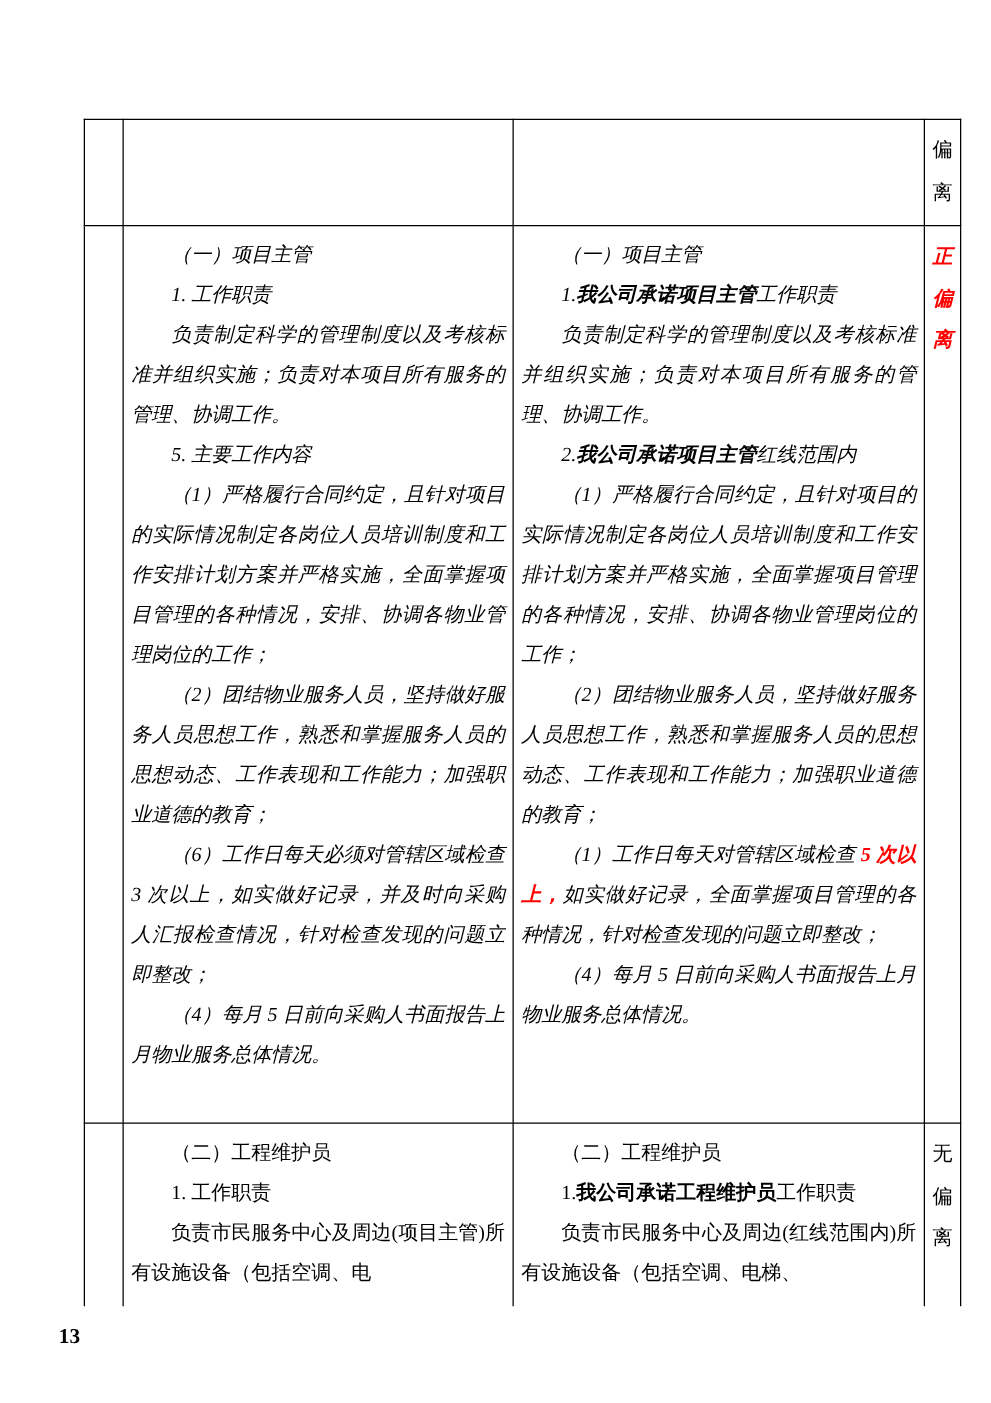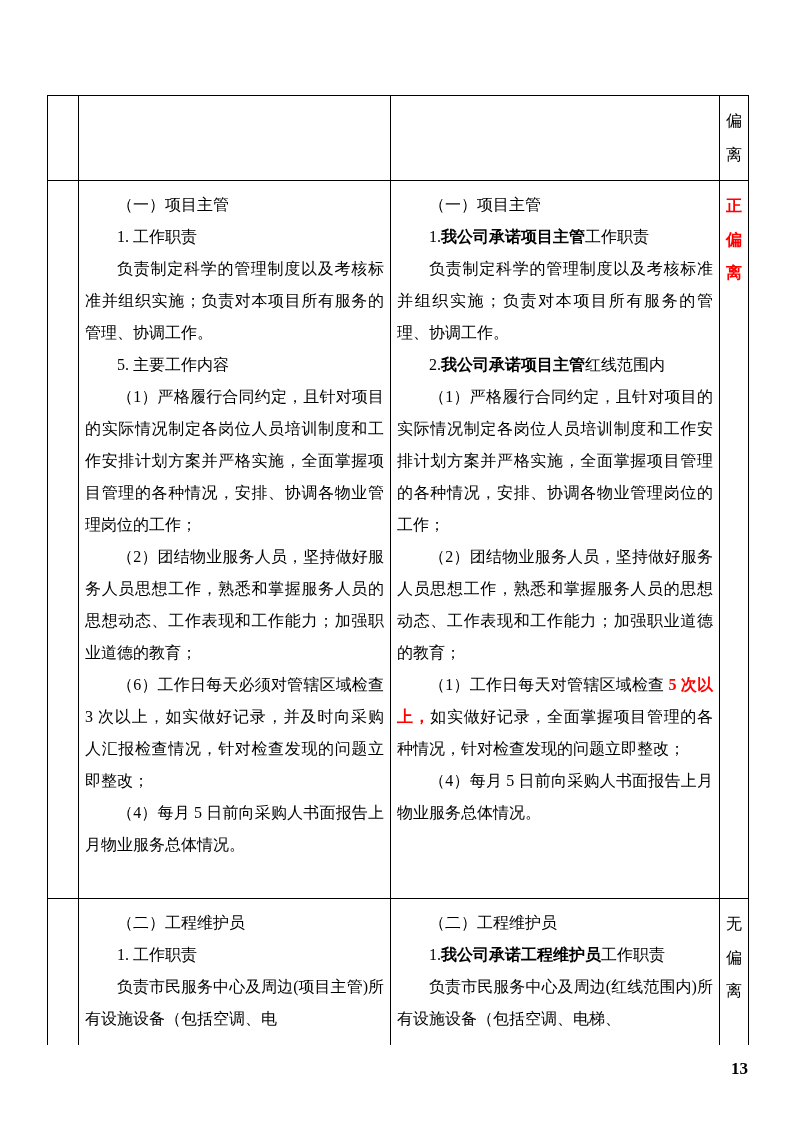--- a/index.html
+++ b/index.html
@@ -15,30 +15,31 @@
     height: 1122px;
     box-sizing: border-box;
     padding: 95px 45px 0 47px;
     overflow: hidden;
     background: #ffffff;
   }
   table.doc-table {
     border-collapse: collapse;
     table-layout: fixed;
     width: 701px;
+    margin-left: 20px;
   }
   table.doc-table td {
     border: 1px solid #000000;
     vertical-align: top;
     padding: 8px 6px;
     box-sizing: border-box;
     overflow: hidden;
   }
   tr.header-row { height: 85px; }
-  tr.row-1 { height: 718px; }
+  tr.row-1 { height: 718px; font-style: italic; }
   tr.row-2 { height: 146px; }
   tr.cut td { border-bottom: none; font-family: Liberation Serif, serif; }
 
   .para {
     font-size: 16px;
     line-height: 2.0;
     text-align: justify;
     text-indent: 2em;
     margin: 0;
   }
@@ -52,21 +53,21 @@
   }
   .dev-cell .para {
     text-indent: 0;
     text-align: center;
     line-height: 2.1;
     font-size: 16px;
   }
 
   .page-number {
     width: 701px;
-    text-align: right;
+    text-align: left;
     font-weight: bold;
     font-size: 17px;
     margin-top: 14px;
   }
 </style>
 </head>
 <body>
 
 <div class="page">
 

